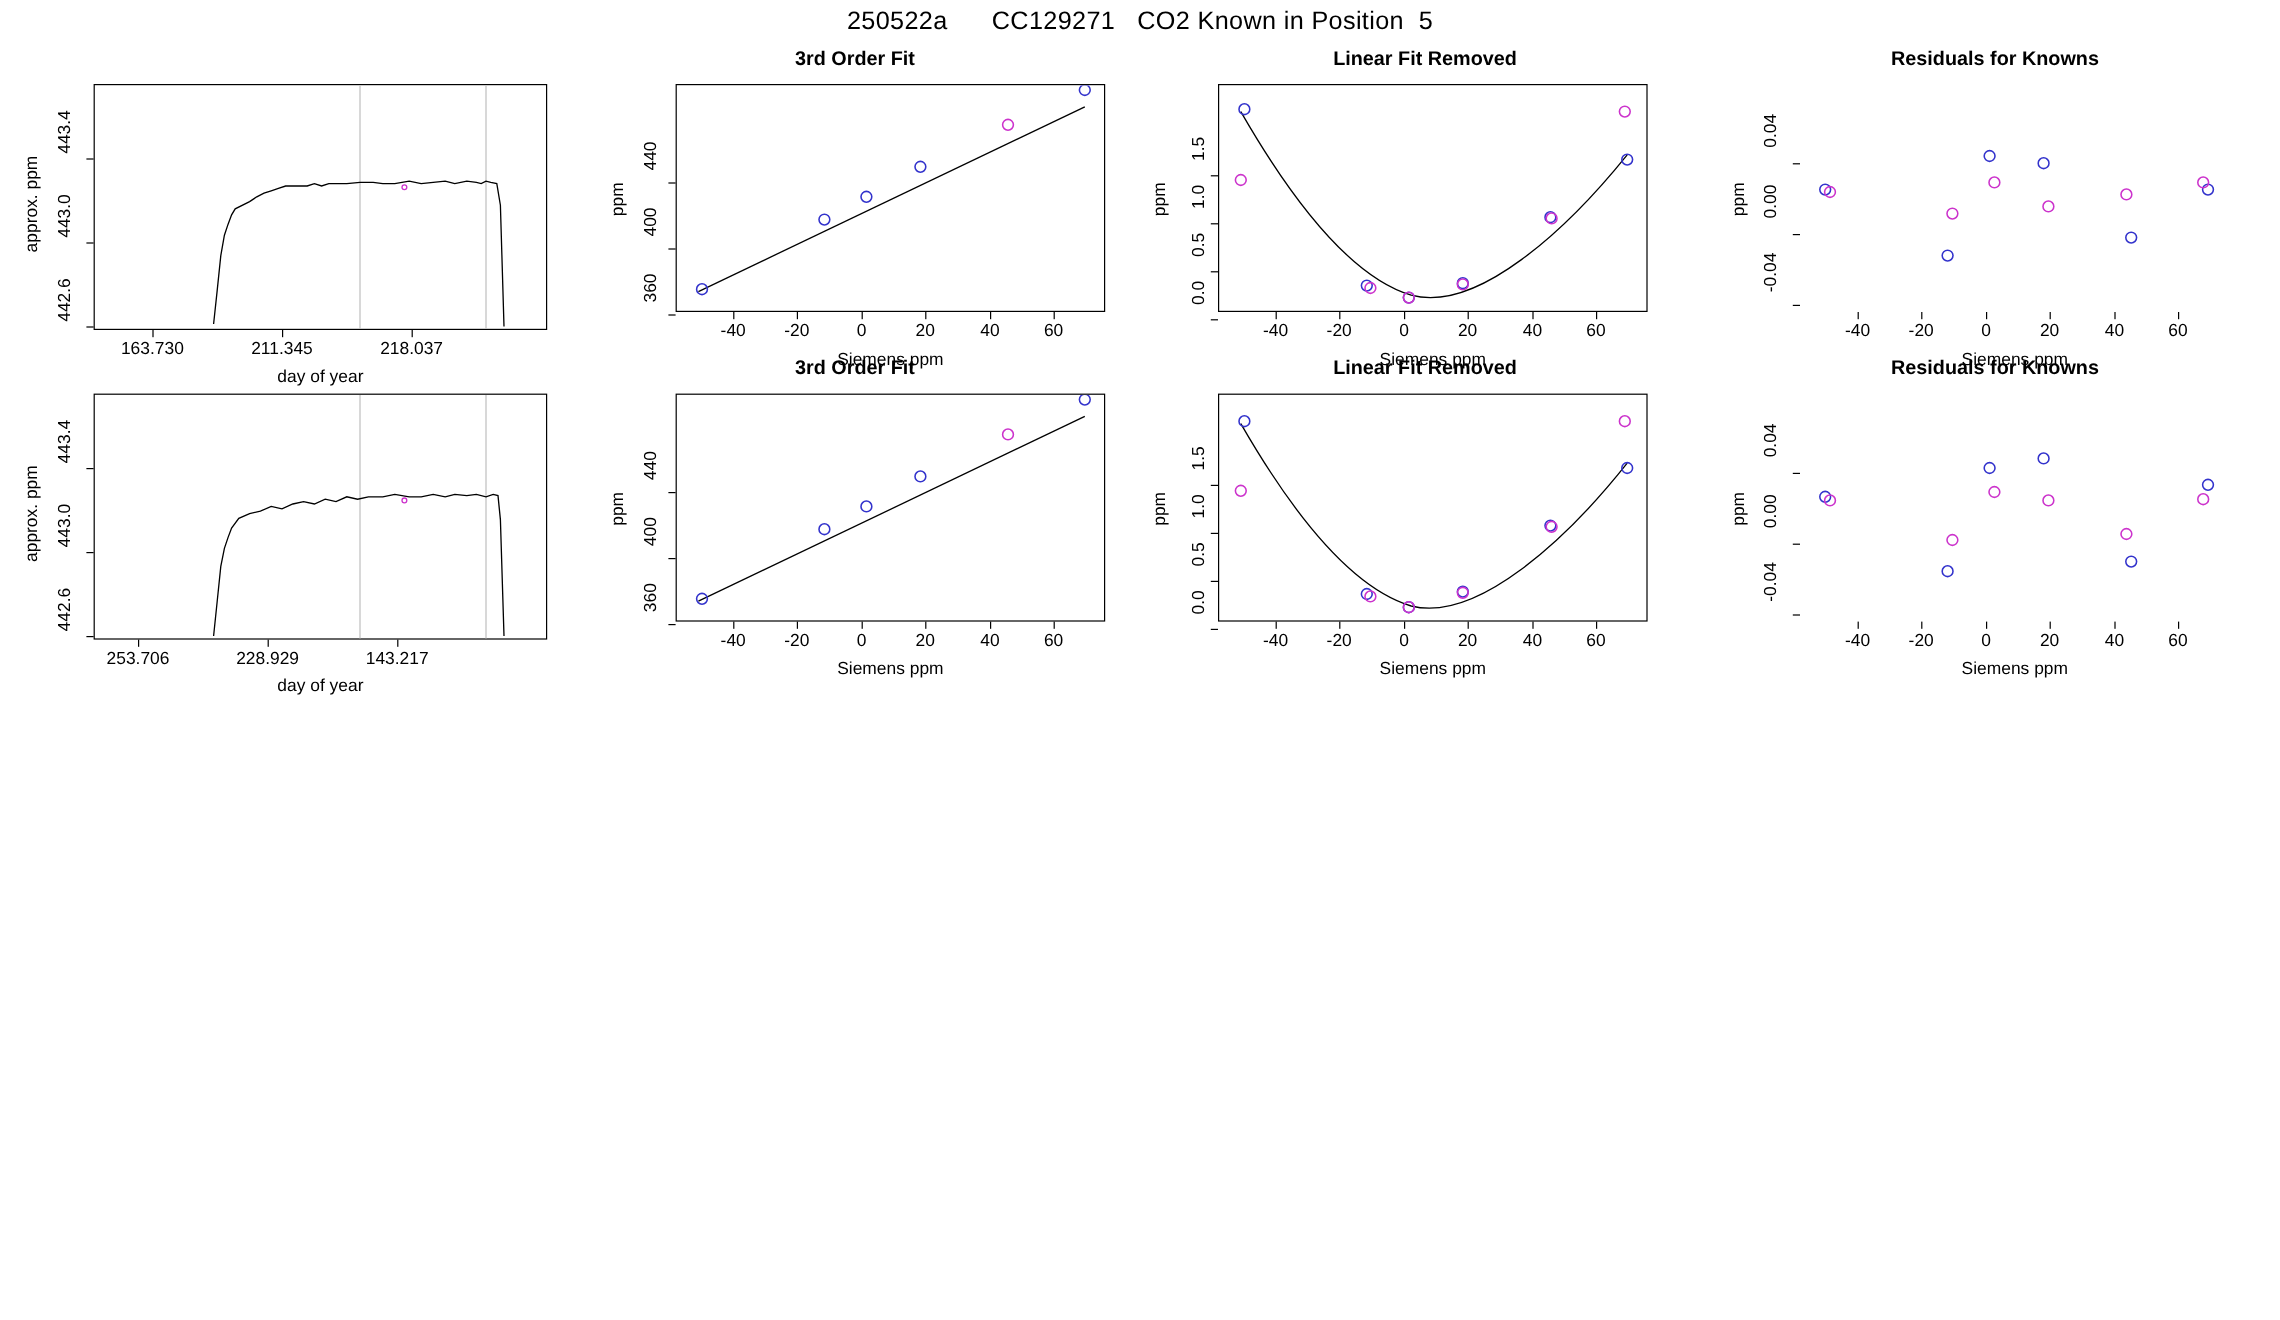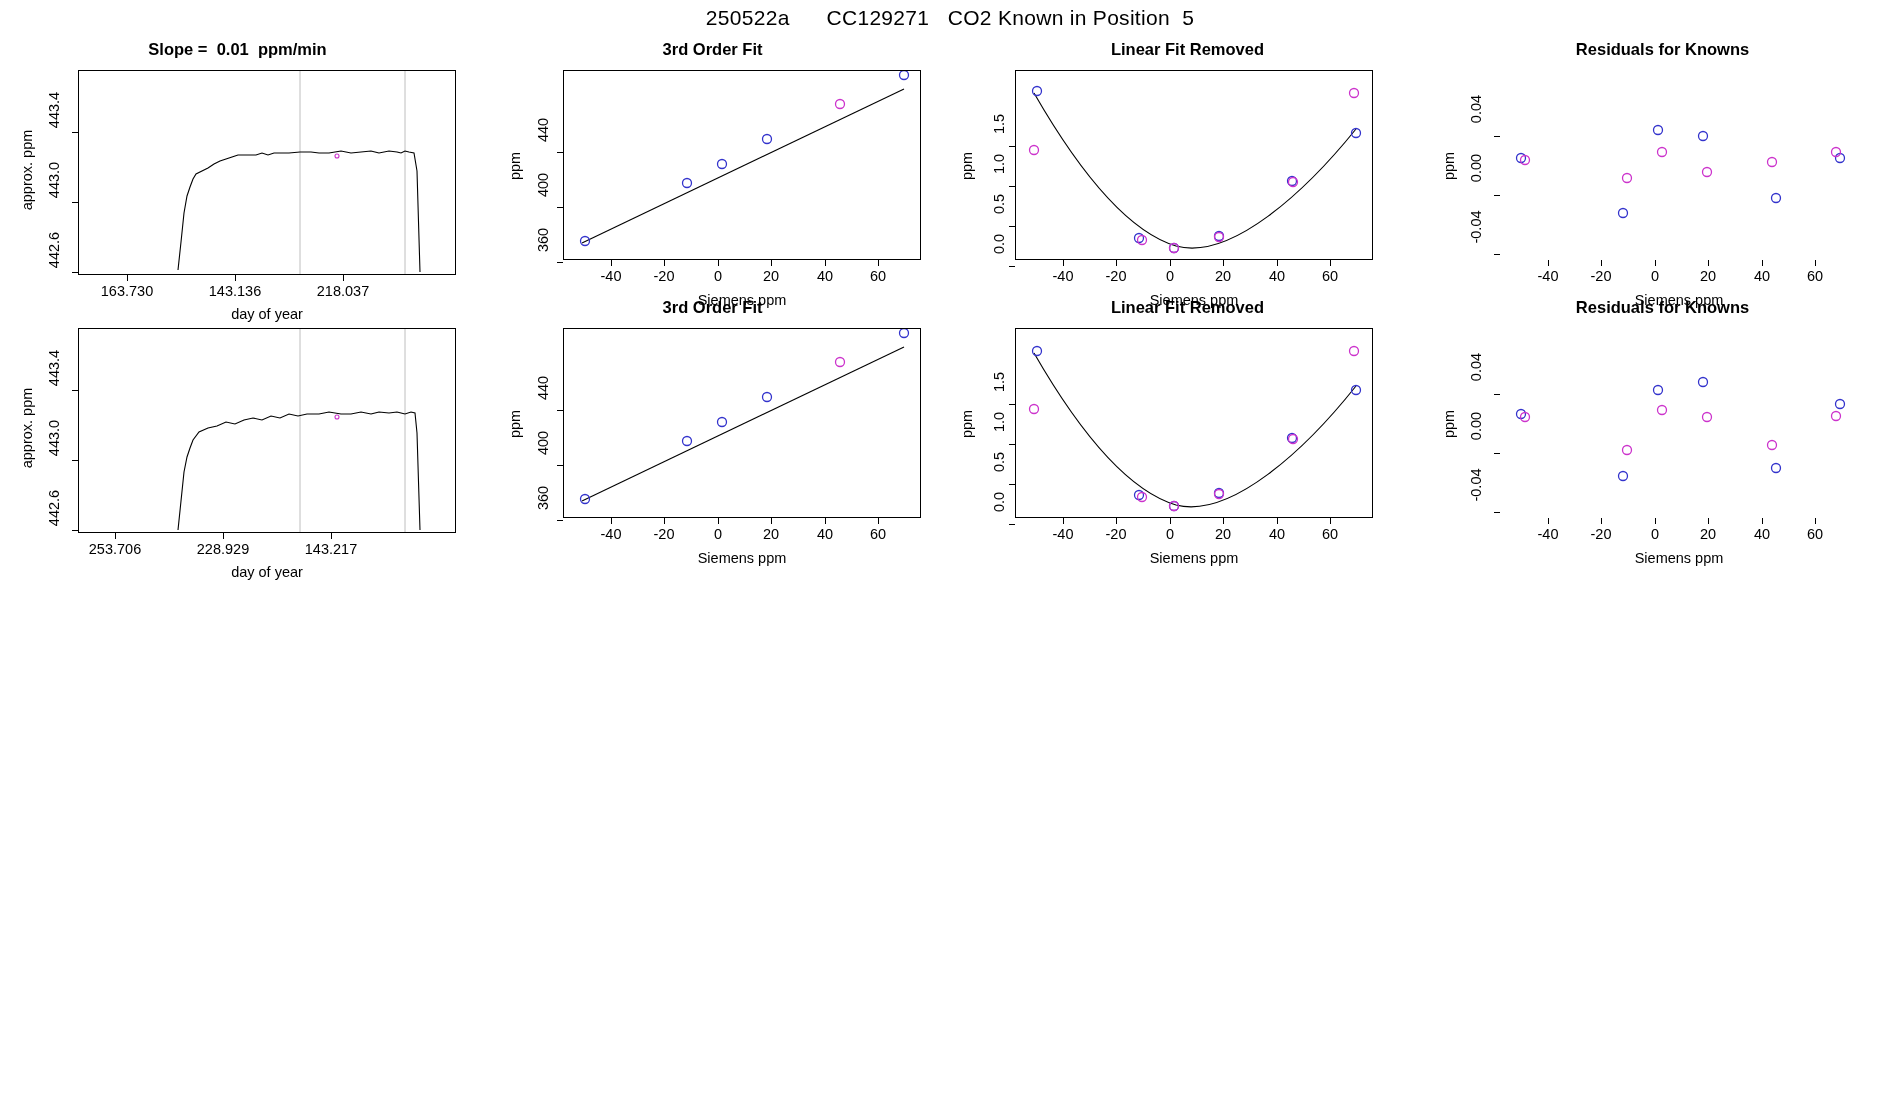--- a/index.html
+++ b/index.html
@@ -81,41 +81,40 @@
     position: absolute;
     background: #000000;
   }
 </style>
 </head>
 <body>
 
 <div id="page-title">250522a      CC129271   CO2 Known in Position  5</div>
 
 <div class="panel" style="left:0px; top:30px; width:475px; height:240px;">
-  <div class="panel-title" style="top:10px;">Slope =  0.01  ppm/min</div>
   <div class="plotbox" style="left:78px; top:40px; width:378px; height:205px;">
     <svg class="plotsvg" width="378" height="205" viewBox="0 0 378 205">
       <line x1="221" y1="0" x2="221" y2="205" stroke="#BEBEBE" stroke-width="1"></line>
       <line x1="326" y1="0" x2="326" y2="205" stroke="#BEBEBE" stroke-width="1"></line>
       <polyline fill="none" stroke="#000000" stroke-width="1.1" points="99,199 102,171 105,142 108,125 111,116 114,108 117,103 129,97 135,93 141,90 147,88 153,86 159,84 165,84 171,84 177,84 183,82 189,84 195,82 201,82 210,82 221,81 232,81 240,82 250,82 262,80 272,82 282,81 292,80 300,82 310,80 318,81 322,82 326,80 330,81 335,82 338,100 341,201"></polyline>
       <circle cx="258" cy="85" r="2" fill="none" stroke="#CC33CC" stroke-width="1.1"></circle>
     </svg>
   </div>
   <div class="ylabel" style="left:-28px; top:132px; width:110px;">approx. ppm</div>
   <div class="tick-y" style="left:24px; top:212px; width:60px;">442.6</div>
   <div class="tick-y" style="left:24px; top:142px; width:60px;">443.0</div>
   <div class="tick-y" style="left:24px; top:72px; width:60px;">443.4</div>
   <div class="tickmark" style="left:72px; top:242px; width:6px; height:1px;"></div>
   <div class="tickmark" style="left:72px; top:172px; width:6px; height:1px;"></div>
   <div class="tickmark" style="left:72px; top:102px; width:6px; height:1px;"></div>
   <div class="tickmark" style="left:127px; top:245px; width:1px; height:6px;"></div>
   <div class="tickmark" style="left:235px; top:245px; width:1px; height:6px;"></div>
   <div class="tickmark" style="left:343px; top:245px; width:1px; height:6px;"></div>
   <div class="tick-x" style="left:77px; top:253px; width:100px;">163.730</div>
-  <div class="tick-x" style="left:185px; top:253px; width:100px;">143.136</div>
+  <div class="tick-x" style="left:185px; top:253px; width:100px;">211.345</div>
   <div class="tick-x" style="left:293px; top:253px; width:100px;">218.037</div>
   <div class="axis-label" style="left:78px; top:276px; width:378px;">day of year</div>
 </div>
 
 <div class="panel" style="left:475px; top:30px; width:475px; height:240px;">
   <div class="panel-title" style="top:10px;">3rd Order Fit</div>
   <div class="plotbox" style="left:88px; top:40px; width:358px; height:190px;">
     <svg class="plotsvg" width="358" height="190" viewBox="0 0 358 190">
       <line x1="18" y1="172" x2="340" y2="18" stroke="#000000" stroke-width="1.1"></line>
       <g fill="none" stroke-width="1.3">

